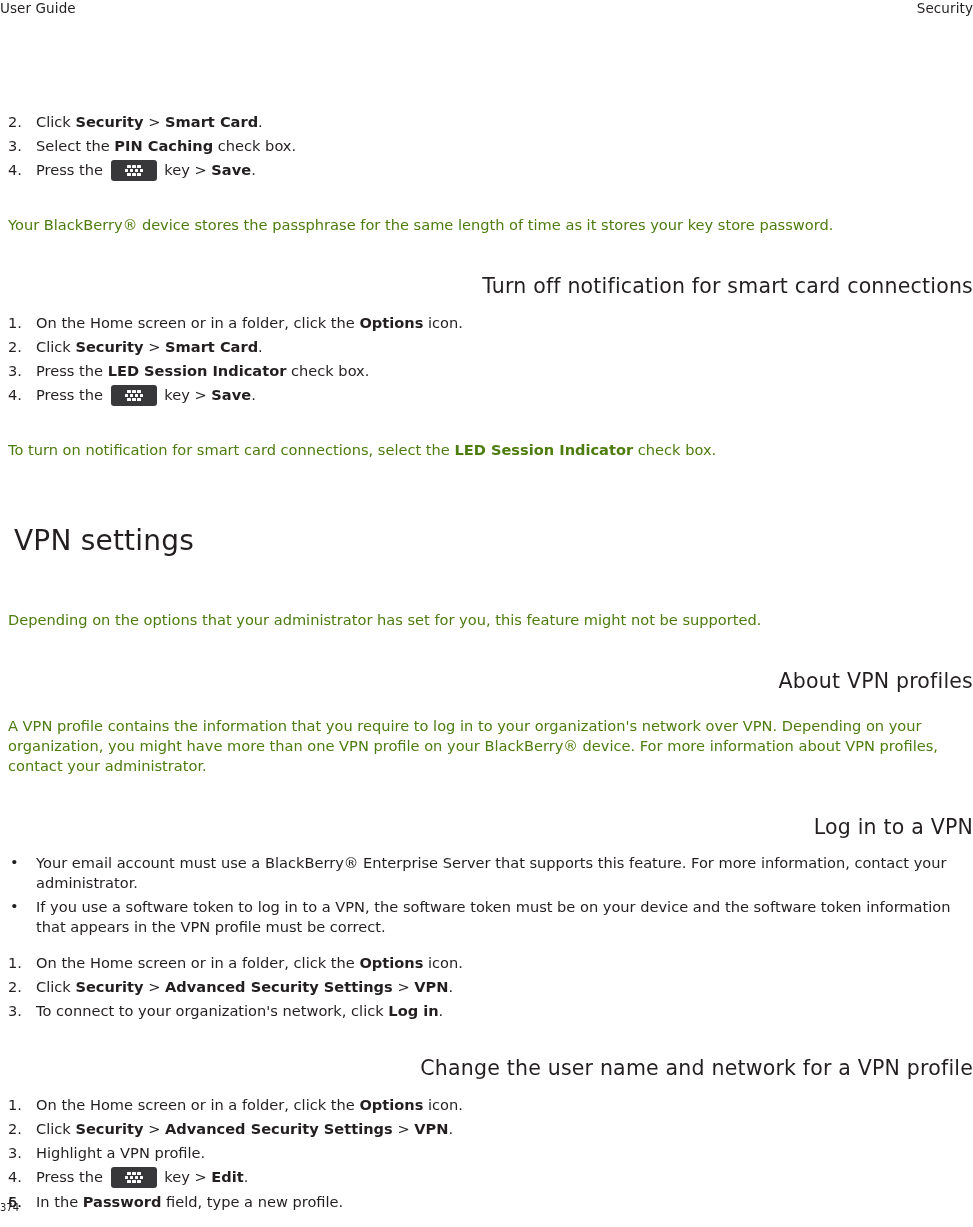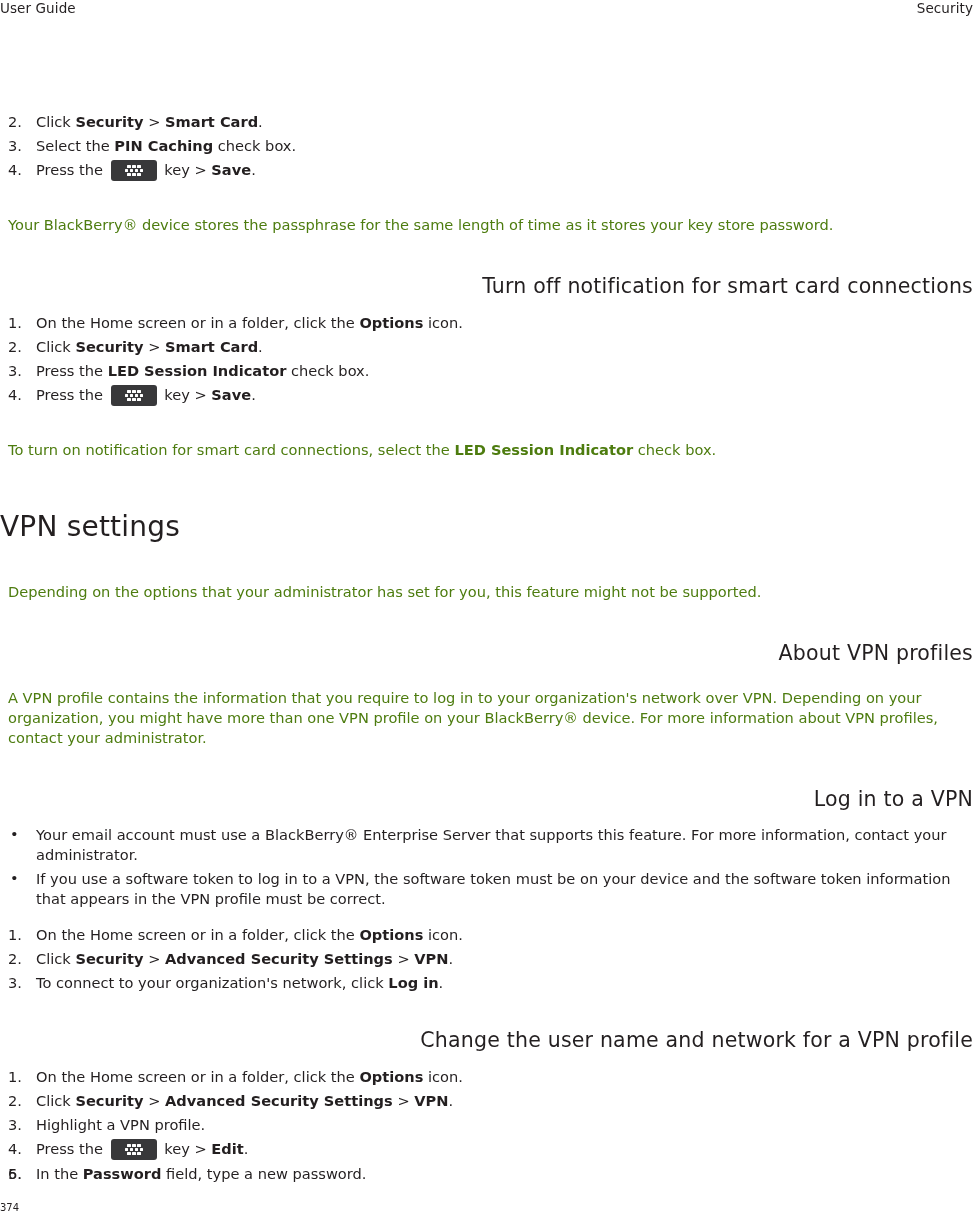--- a/index.html
+++ b/index.html
@@ -51,21 +51,21 @@
     left: 0px;
     top: 112px;
     width: 973px;
   }
 
   
   h1.sec-title {
     font-size: 28px;
     font-weight: 400;
     letter-spacing: 0.2px;
-    margin: 0;
+    margin: 14px;
     padding: 0;
     line-height: 1.1;
     color: #231f20;
   }
   h2.sub-title {
     font-size: 20.5px;
     font-weight: 400;
     letter-spacing: 0.2px;
     margin: 0;
     padding: 0;
@@ -293,21 +293,21 @@
       </li>
       <li class="has-key">
         <span class="marker">4.</span>
         <span><span>Press the </span><span class="bb-key"><i class="d1"></i><i class="d2"></i><i class="d3"></i><i class="d4"></i><i class="d5"></i><i class="d6"></i><i class="d7"></i><i class="d8"></i><i class="d9"></i><i class="d10"></i></span><span> key &gt; </span><b>Edit</b><span>.</span></span>
       </li>
       <li>
         <span class="marker">5.</span>
       </li>
       <li>
         <span class="marker">6.</span>
-        <span><span>In the </span><b>Password</b><span> field, type a new password.</span></span>
+        <span><span>In the </span><b>Password</b><span> field, type a new profile.</span></span>
       </li>
     </ol>
 
   </div>
 
   <div class="folio">374</div>
 
 </div>
 
 </body></html>

